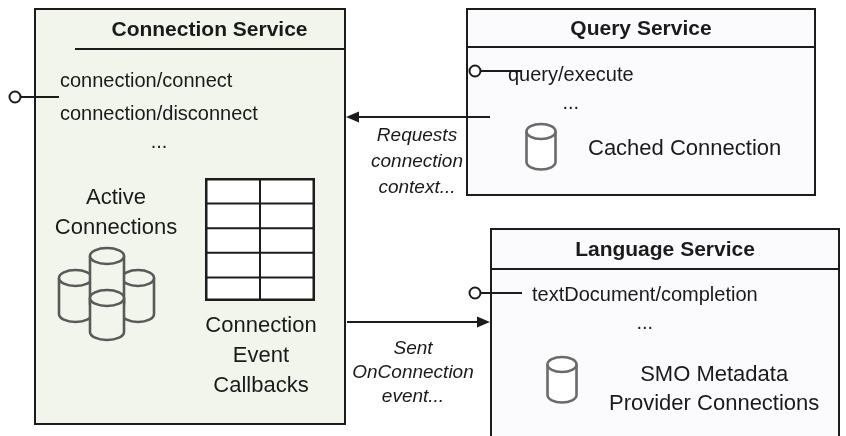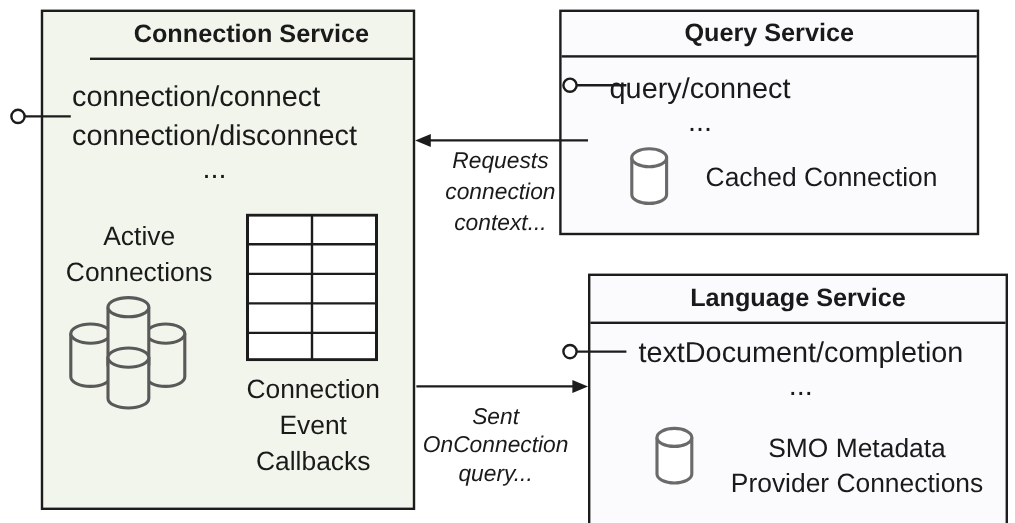--- a/index.html
+++ b/index.html
@@ -13,21 +13,21 @@
   *{box-sizing:border-box;margin:0;padding:0;}
   body{background:#ffffff;font-family:"Liberation Sans",sans-serif;color:var(--text);}
   .canvas{position:relative;width:846px;height:436px;background:#ffffff;overflow:hidden;}
 
   .svc-box{position:absolute;border:2px solid var(--line);}
   .svc-box.green{background:var(--box-green);}
   .svc-box.white{background:var(--box-white);}
   .svc-header{border-bottom:2px solid var(--line);display:flex;align-items:center;justify-content:center;
     font-weight:bold;font-size:21px;}
 
-  .methods{position:absolute;width:max-content;font-size:24px;line-height:33px;}
+  .methods{position:absolute;width:max-content;font-size:20px;line-height:33px;}
   .methods .dots{text-align:center;line-height:22px;}
 
   .center-label{position:absolute;text-align:center;font-size:22px;line-height:30px;}
 
   .icon-row{position:absolute;display:flex;align-items:center;gap:30px;}
   .icon-row .lbl{font-size:22px;line-height:29px;}
   .icon-row .lbl.center{text-align:center;margin-top:16px;}
 
   .table-icon{position:absolute;}
 
@@ -91,21 +91,21 @@
       <div>Callbacks</div>
     </div>
   </div>
 
   <div class="svc-box white" style="left:466px;top:8px;width:350px;height:188px;">
     <div class="svc-header" style="height:38px;">
       <span>Query Service</span>
     </div>
 
     <div class="methods" style="left:40px;top:48px;">
-      <div>query/connect</div>
+      <div>query/execute</div>
       <div class="dots">...</div>
     </div>
 
     <div class="icon-row" style="left:56px;top:112px;">
       <svg width="34" height="50" viewBox="0 0 34 50">
         <g stroke="#6a6a6a" stroke-width="2.6" fill="#ffffff">
           <path d="M 2.5 9.5 L 2.5 40 A 14.5 7.5 0 0 0 31.5 40 L 31.5 9.5"></path>
           <ellipse cx="17" cy="9.5" rx="14.5" ry="7.5"></ellipse>
         </g>
       </svg>
@@ -164,16 +164,16 @@
 
   <div class="annotation" style="left:348px;top:122px;width:138px;">
     <div>Requests</div>
     <div>connection</div>
     <div>context...</div>
   </div>
 
   <div class="annotation" style="left:344px;top:336px;width:138px;line-height:24px;">
     <div>Sent</div>
     <div>OnConnection</div>
-    <div>query...</div>
+    <div>event...</div>
   </div>
 
 </div>
 
 </body></html>

